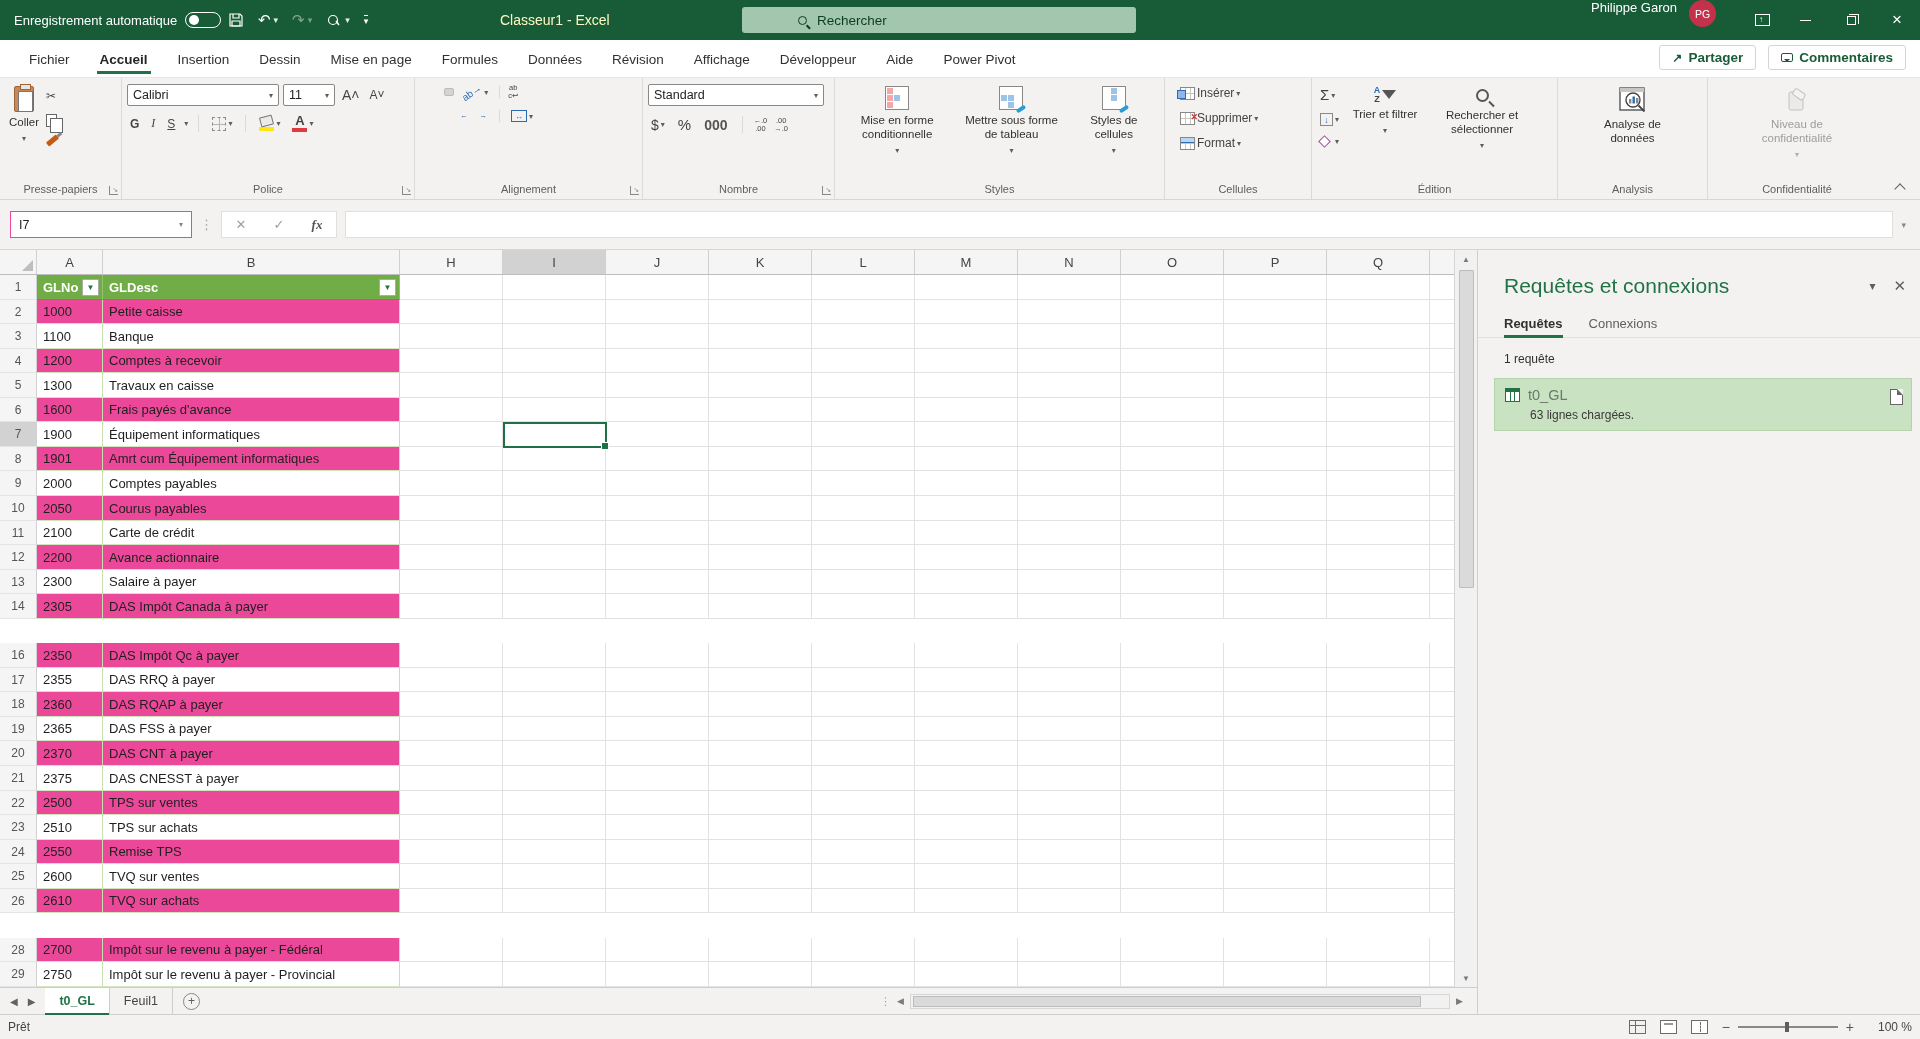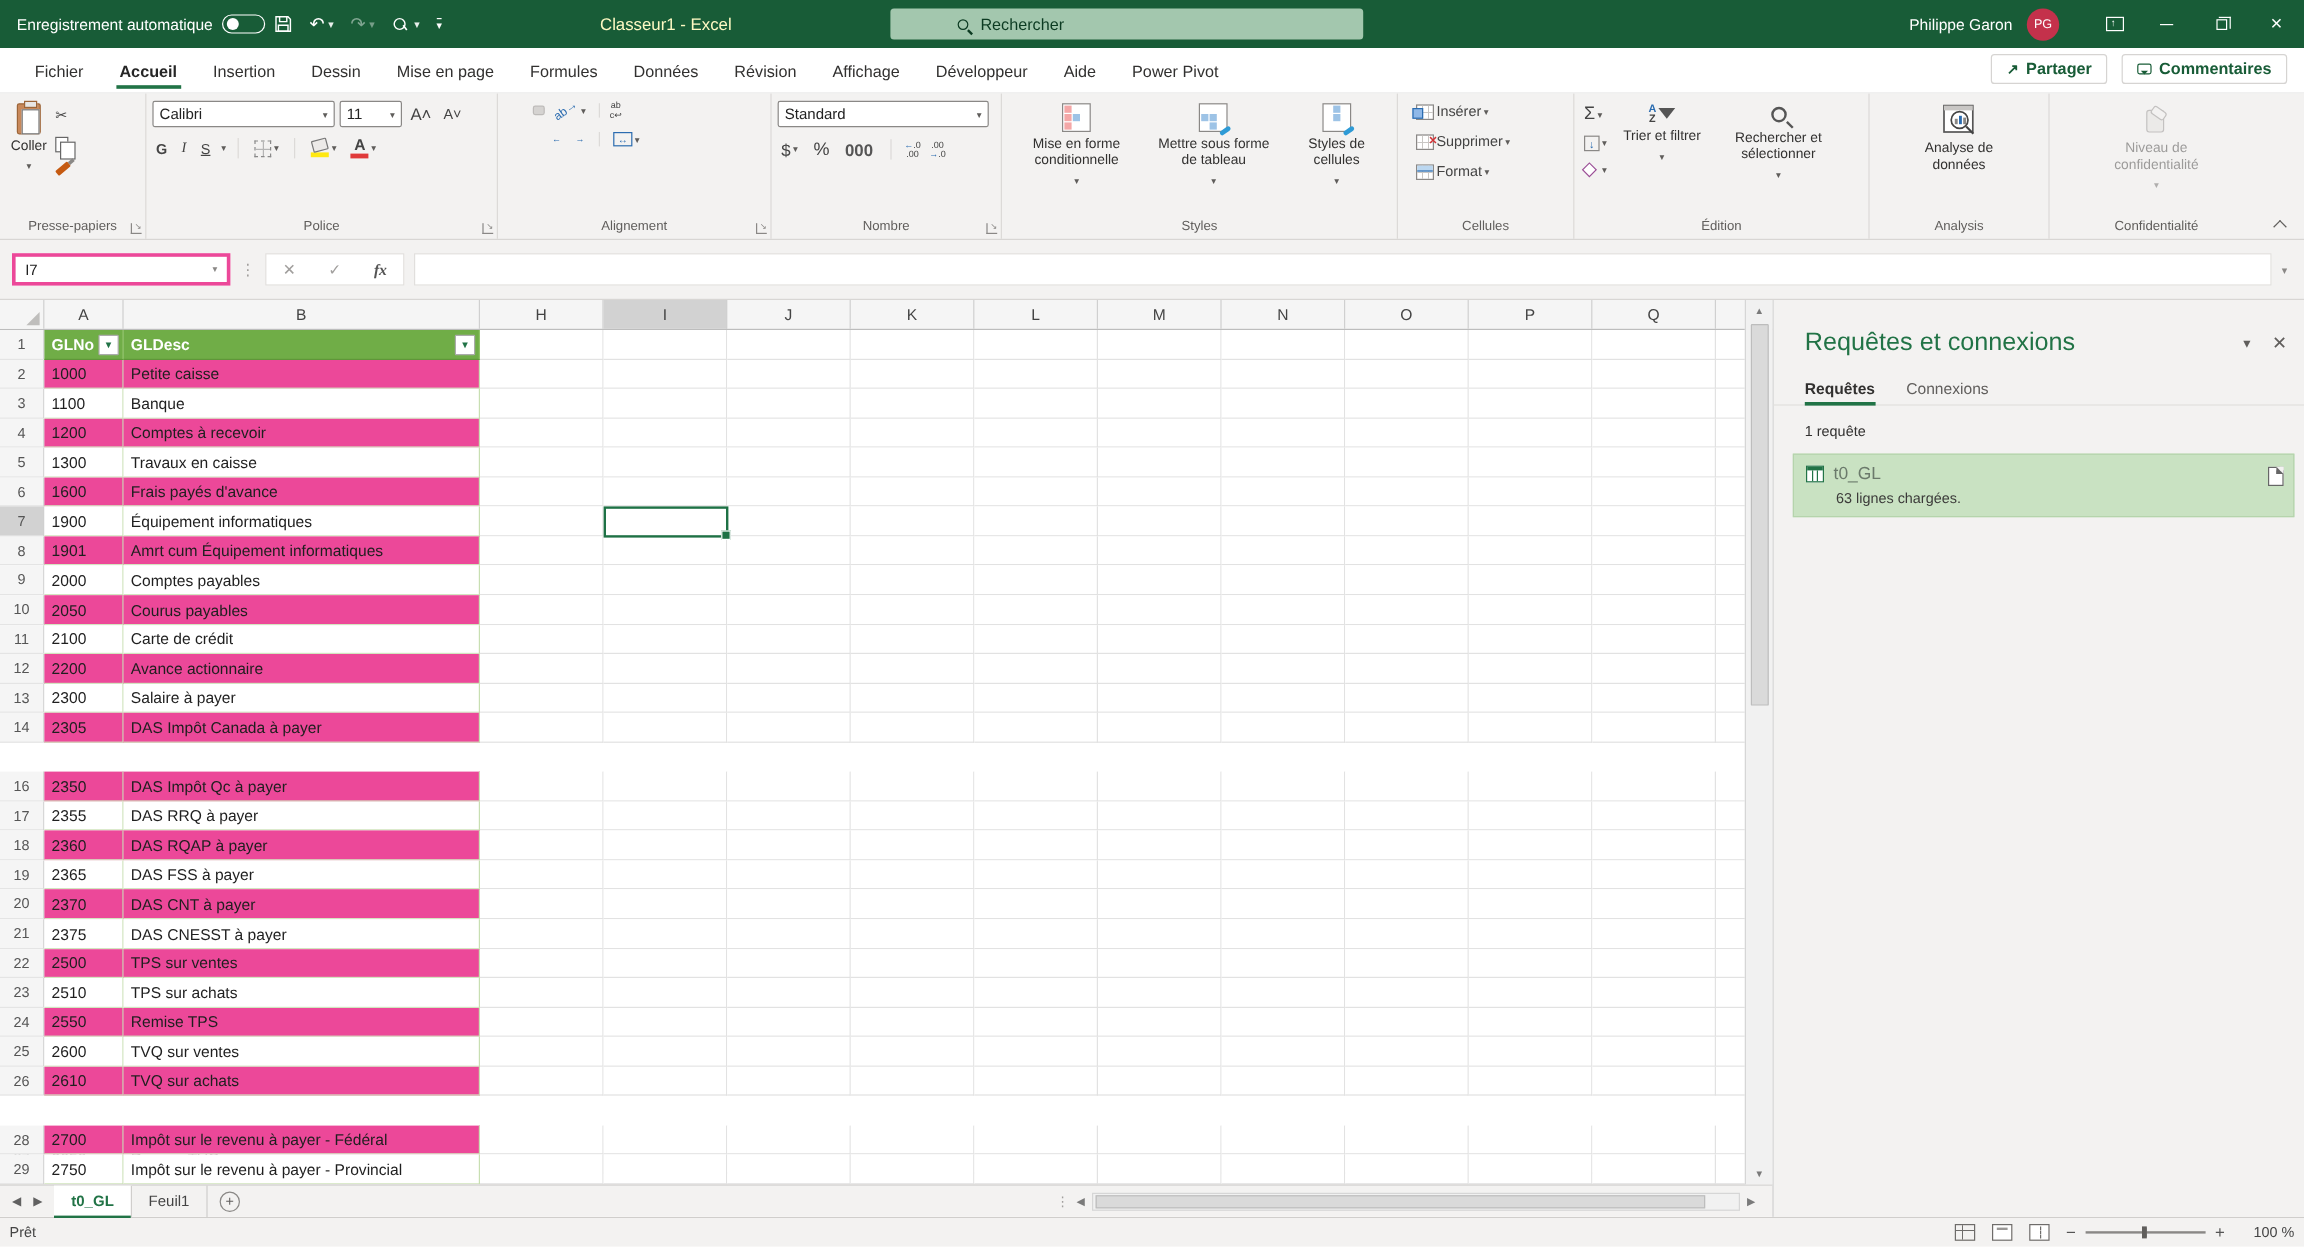--- a/index.html
+++ b/index.html
@@ -11,21 +11,21 @@
 .toggle{width:36px;height:16px;border:1px solid #fff;border-radius:9px;position:relative}
 .toggle .knob{width:10px;height:10px;border-radius:50%;background:#fff;position:absolute;left:3px;top:2px}
 .qat{position:absolute;left:228px;top:0;height:40px;display:flex;align-items:center;gap:14px}
 .qat .qi{display:flex;align-items:center;gap:3px;font-size:15px;color:#fff}
 .qat .dim{opacity:.45}
 .carethead{font-size:9px;opacity:.9}
 .wtitle{position:absolute;left:500px;top:0;height:40px;display:flex;align-items:center;font-size:14px;color:#fef9c3}
 .searchpill{position:absolute;left:742px;top:7px;width:394px;height:26px;background:#A3C7AE;border-radius:3px;display:flex;align-items:center;gap:10px;padding-left:56px;color:#0C3B22;font-size:13.5px}
 .mag{width:9px;height:9px;border:1.6px solid #0C3B22;border-radius:50%;position:relative;flex:0 0 9px}
 .mag:after{content:"";position:absolute;width:5px;height:1.6px;background:#0C3B22;transform:rotate(45deg);left:7px;top:9px}
-.tright{position:absolute;right:0;top:0;height:40px;display:flex;align-items:center}
+.tright{position:absolute;right:0;top:0;height:40px;display:flex;}
 .uname{font-size:13px;margin-right:12px}
 .avatar{width:27px;height:27px;border-radius:50%;background:#C4314B;color:#fff;font-size:10.5px;display:flex;align-items:center;justify-content:center;margin-right:26px}
 .ribdisp{width:40px;height:40px;display:flex;align-items:center;justify-content:center}
 .ribdisp .ic{width:15px;height:12px;border:1px solid #fff;position:relative}
 .ribdisp .ic:before{content:"↑";position:absolute;font-size:8px;left:3.5px;top:0px}
 .wbtn{width:46px;height:40px;display:flex;align-items:center;justify-content:center;font-size:15px}
 .wbtn .minline{width:11px;height:1px;background:#fff;display:block}
 .wbtn .restore{width:9px;height:9px;border:1px solid #fff;position:relative}
 .wbtn .restore:before{content:"";position:absolute;width:9px;height:9px;border-top:1px solid #fff;border-right:1px solid #fff;left:1px;top:-3px}
 
@@ -91,21 +91,21 @@
 .funnel{width:0;height:0;border:7px solid transparent;border-top:9px solid #555;position:relative;top:3px}
 .lens{width:13px;height:13px;border:2px solid #555;border-radius:50%;position:relative}
 .lens:after{content:"";position:absolute;width:7px;height:2px;background:#555;transform:rotate(45deg);left:10px;top:12px}
 .grayed{opacity:.45}
 .collapse{position:absolute;right:16px;bottom:6px;width:8px;height:8px;border-top:1.6px solid #605E5C;border-right:1.6px solid #605E5C;transform:rotate(-45deg)}
 .vr{width:1px;background:#DCDAD8;align-self:stretch;margin:2px 4px}
 .twoline{display:flex;flex-direction:column;font-size:7.5px;color:#444;line-height:8px;align-items:center}
 .blue{color:#2b6cb0}
 
 .fbar{height:50px;background:#F3F2F1;flex:0 0 50px;display:flex;align-items:center;padding:0 10px;gap:8px;border-bottom:1px solid #D8D6D4}
-.namebox{width:182px;height:27px;background:#fff;border:3px solid #ec4899;display:flex;align-items:center;justify-content:space-between;padding:0 8px;font-size:12.5px;color:#222}
+.namebox{width:182px;height:27px;background:#fff;border:1px solid #ec4899;display:flex;align-items:center;justify-content:space-between;padding:0 8px;font-size:12.5px;color:#222}
 .vdots{color:#A19F9D;font-size:13px;letter-spacing:0}
 .fbtns{height:27px;background:#fff;border:1px solid #E1DFDD;display:flex;align-items:center;gap:0}
 .fbtn{width:38px;text-align:center;font-size:13px;color:#A19F9D}
 .fxb{font-style:italic;font-weight:700;color:#555;font-family:"Liberation Serif",serif}
 .finput{flex:1;height:27px;background:#fff;border:1px solid #E1DFDD}
 .fexp{color:#8a8886;font-size:9px;padding-right:4px}
 
 .mainrow{display:flex;flex:1 1 auto;min-height:0}
 .gridcol{width:1477px;flex:0 0 1477px;position:relative;display:flex;flex-direction:column;background:#fff}
 .colhead{height:25px;display:flex;flex:0 0 25px;background:#F5F5F5;border-bottom:1px solid #BDBDBD}

